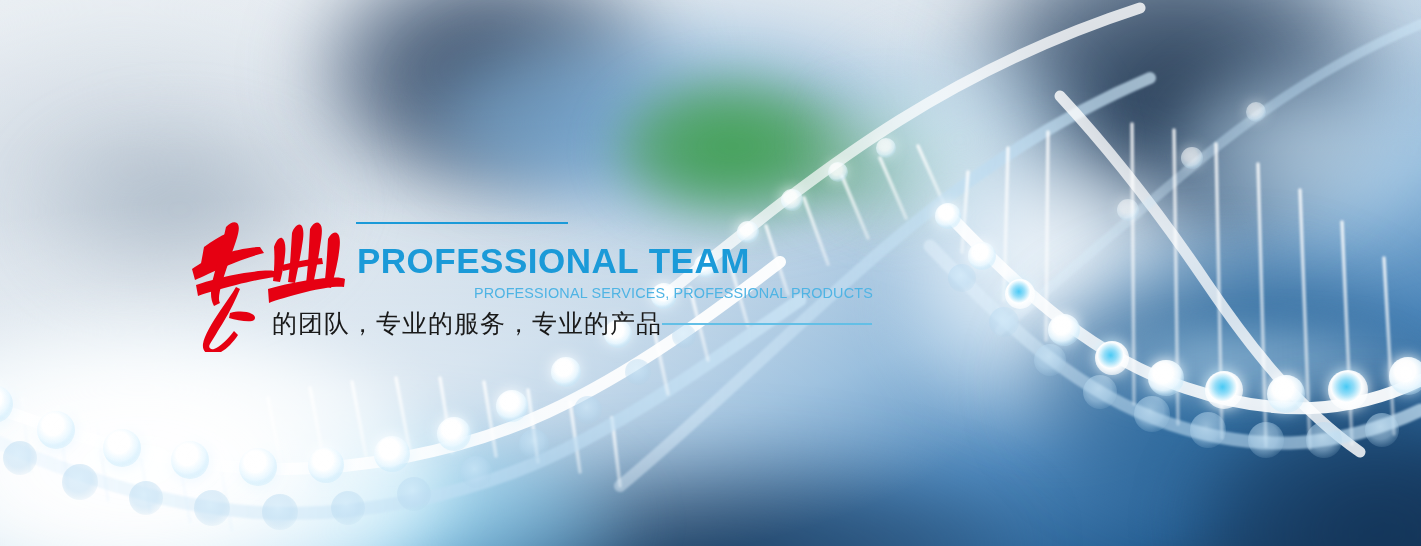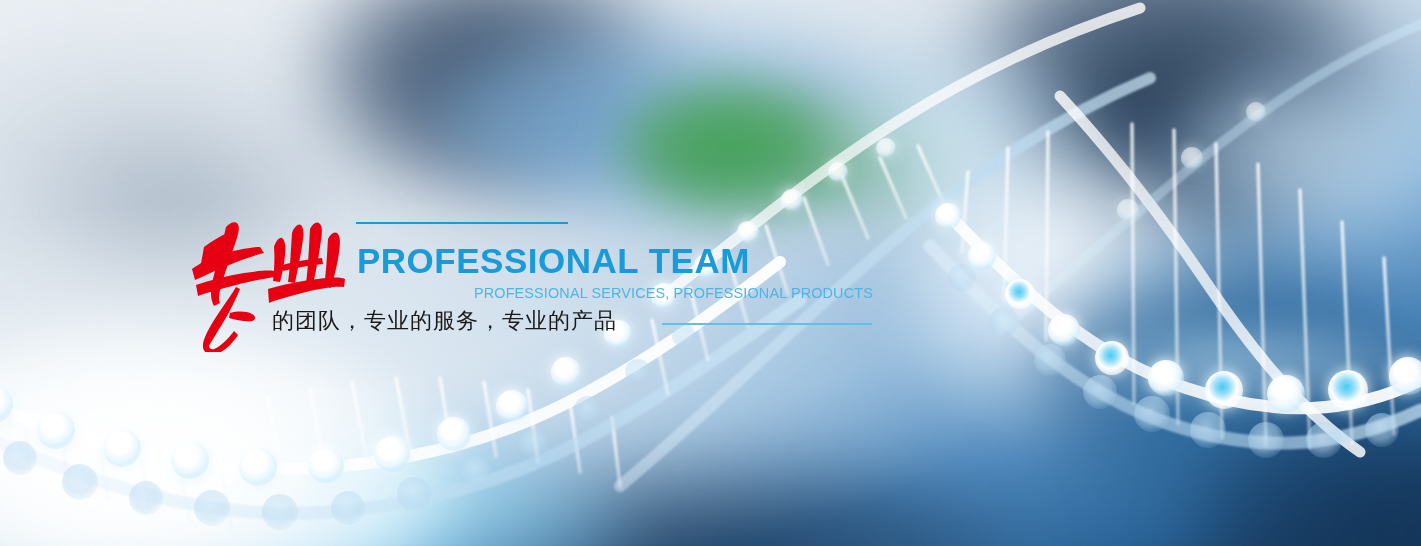--- a/index.html
+++ b/index.html
@@ -192,27 +192,27 @@
     letter-spacing: .15px;
     color: #4fb4e4;
     line-height: 1.0;
     white-space: nowrap;
     transform: scaleX(.93);
     transform-origin: left center;
   }
   .subtitle-cn {
     position: absolute;
     left: 272px; top: 308px;
-    font-size: 22px;
+    font-size: 25px;
     font-weight: normal;
     letter-spacing: 1px;
     color: #1a1a1a;
     line-height: 1.2;
     white-space: nowrap;
-    font-family: Liberation Serif, serif;
+    font-family: Liberation Sans, sans-serif;
   }
 </style>
 </head>
 <body>
 
 <div class="banner">
 
   <div class="bg-layer bg-base"></div>
 
   <div class="blob blob-f"></div>

